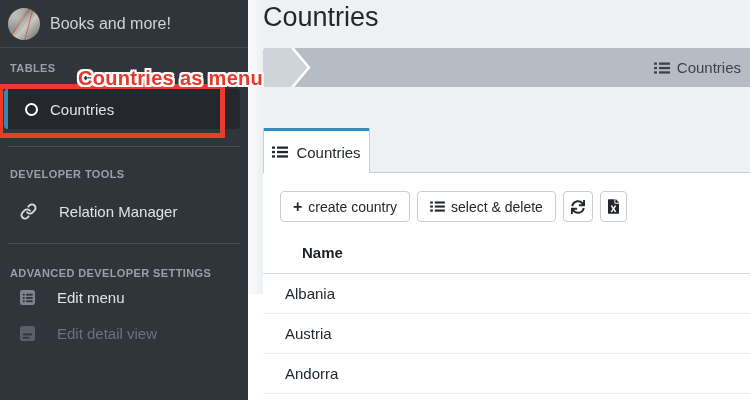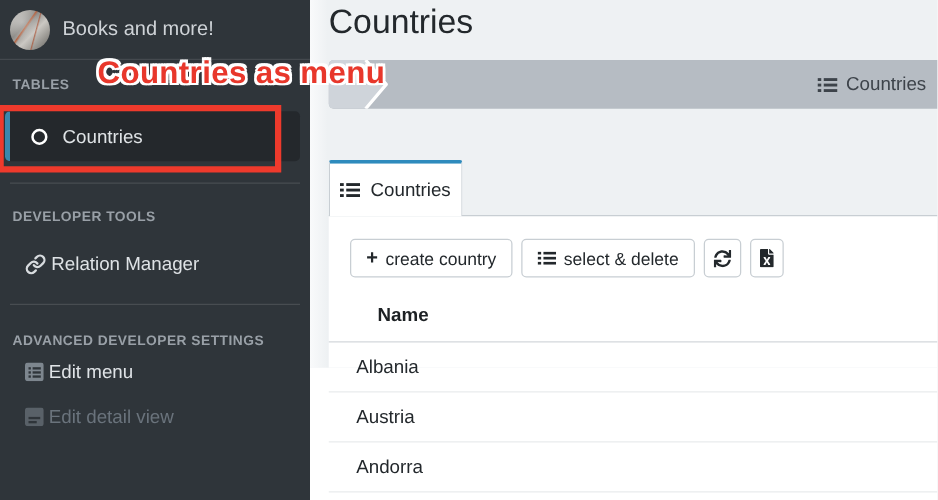--- a/index.html
+++ b/index.html
@@ -17,21 +17,21 @@
       radial-gradient(circle at 30% 30%, rgba(255,255,255,0.35), transparent 45%),
       linear-gradient(125deg, transparent 38%, rgba(186,88,48,0.85) 40%, transparent 44%),
       linear-gradient(105deg, transparent 60%, rgba(170,80,50,0.7) 62%, transparent 65%),
       linear-gradient(135deg, #b9b7b3 10%, #8e8c88 38%, #cbc8c3 58%, #76746f 92%);
   }
   .brand-label { font-size:16px; color:#cfd3d7; }
   .side-label { margin:14px 0 0 10px; font-size:11px; font-weight:700; letter-spacing:.4px;
     color:#99a0a7; }
   .side-label.adv { margin-top:23px; }
   .side-label.dev { margin-top:21px; }
-  .side-item { display:flex; align-items:center; gap:4px; height:36px; padding-left:20px;
+  .side-item { display:flex; align-items:center; gap:22px; height:36px; padding-left:20px;
     font-size:15px; color:#dfe3e6; cursor:pointer; }
   .side-item.first { margin-top:13px; }
   .side-item.active { height:40px; margin:15px 8px 0 4px; background:#24282c;
     border-left:4px solid #3a87ad; border-radius:4px; padding-left:17px; gap:12px; }
   .side-item.disabled { color:#6a737c; }
   .side-item.disabled svg { opacity:.55; }
   .side-divider { height:1px; background:rgba(255,255,255,0.12); margin:17px 8px 0 8px; }
   .side-divider.d2 { margin-top:14px; }
   .circle-icon { width:13px; height:13px; border:2px solid #fff; border-radius:50%;
     flex:0 0 13px; }
@@ -64,21 +64,21 @@
     color:#23282c; font-family:"Liberation Sans", sans-serif; cursor:pointer; }
   .btn.icon-only { padding:0 7px; }
   .plus-glyph { font-weight:700; font-size:16px; line-height:1; }
 
   .thead { margin-top:16px; padding:6px 0 12px 39px; font-size:15px; font-weight:700;
     color:#1d2124; border-bottom:1px solid #d3d8dc; }
   .trow { height:40px; line-height:40px; padding-left:22px; font-size:15px; color:#23282c;
     border-bottom:1px solid #e9eced; cursor:pointer; }
 
   
-  .annotation-text { position:absolute; left:78px; top:44px; z-index:6; font-size:25px;
+  .annotation-text { position:absolute; left:78px; top:67px; z-index:6; font-size:20px;
     font-weight:700; letter-spacing:.3px; color:#e8372b; white-space:nowrap;
     pointer-events:none;
     text-shadow:-2px -2px 0 #fff,2px -2px 0 #fff,-2px 2px 0 #fff,2px 2px 0 #fff,
       -2px 0 0 #fff,2px 0 0 #fff,0 -2px 0 #fff,0 2px 0 #fff; }
   .annotation-box { position:absolute; left:-2px; top:84px; width:227px; height:54px;
     border:5px solid #ee3a2c; z-index:5; pointer-events:none; }
 </style>
 </head>
 <body>
 

